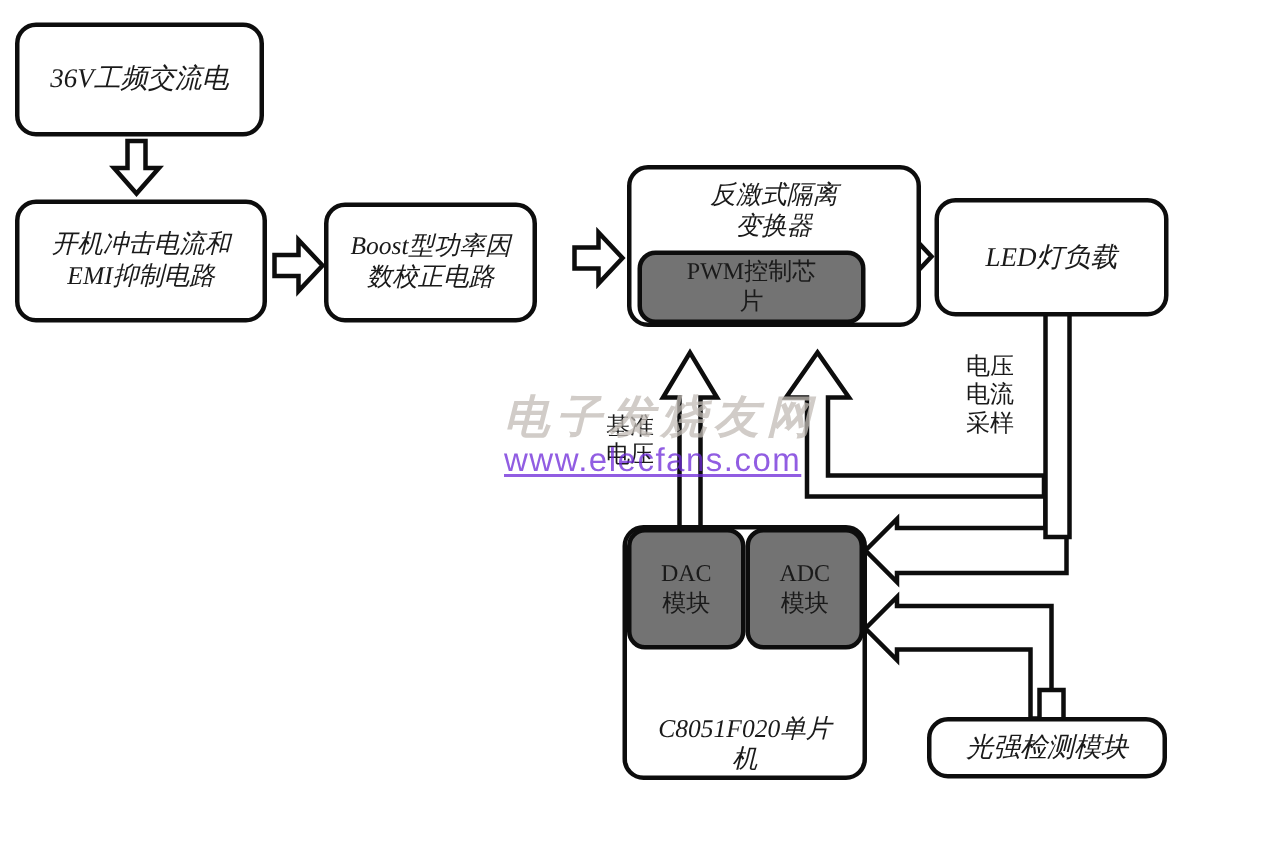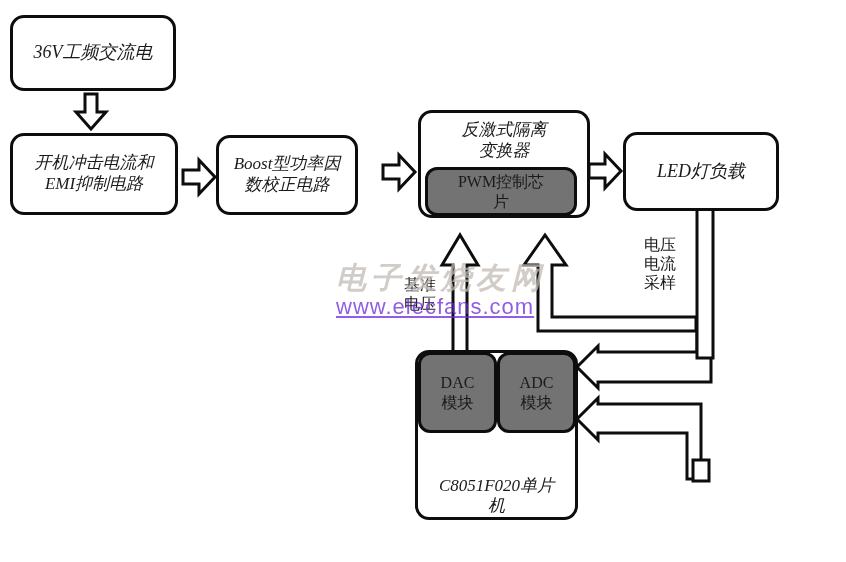--- a/index.html
+++ b/index.html
@@ -114,21 +114,21 @@
     <span class="lbl" style="white-space: pre-line;">Boost型功率因
 数校正电路</span>
   </div>
 
   <div class="garrow" style="left:382px;top:153px;width:34px;height:38px;">
     <svg width="34" height="38" viewBox="0 0 34 38">
       <path class="gpath" d="M1,12 L17,12 L17,2 L33,19 L17,36 L17,26 L1,26 Z"></path>
     </svg>
   </div>
 
-  <div class="block fs17" style="left:418px;top:110px;width:172px;height:108px;align-items:flex-start;padding-top:7px;">
+  <div class="block fs17" style="left:418px;top:110px;width:196px;height:108px;align-items:flex-start;padding-top:7px;">
     <span class="lbl" style="white-space: pre-line;">反激式隔离
 变换器</span>
   </div>
 
   <div class="subblock fs16" style="left:425px;top:167px;width:152px;height:49px;">
     <span class="lbl" style="white-space: pre-line;">PWM控制芯
 片</span>
   </div>
 
   <div class="garrow" style="left:588px;top:152px;width:34px;height:38px;">
@@ -149,20 +149,23 @@
   <div class="subblock fs16" style="left:418px;top:352px;width:79px;height:81px;justify-content:center;">
     <span class="lbl" style="white-space: pre-line;">DAC
 模块</span>
   </div>
 
   <div class="subblock fs16" style="left:497px;top:352px;width:79px;height:81px;text-align:center;">
     <span class="lbl" style="white-space: pre-line;">ADC
 模块</span>
   </div>
 
+  <div class="block fs18" style="left:618px;top:478px;width:160px;height:41px;">
+    <span class="lbl" style="white-space: pre-line;">光强检测模块</span>
+  </div>
 
   <div class="garrow" style="left:440px;top:232px;width:40px;height:122px;">
     <svg width="40" height="122" viewBox="0 0 40 122">
       <path class="gpath" d="M13,121 L13,33 L2,33 L20,3 L38,33 L27,33 L27,121 Z"></path>
     </svg>
   </div>
 
   <div class="freetext fs16" style="left: 398px; top: 276px; width: 44px; white-space: pre-line;">基准
 电压</div>
 

